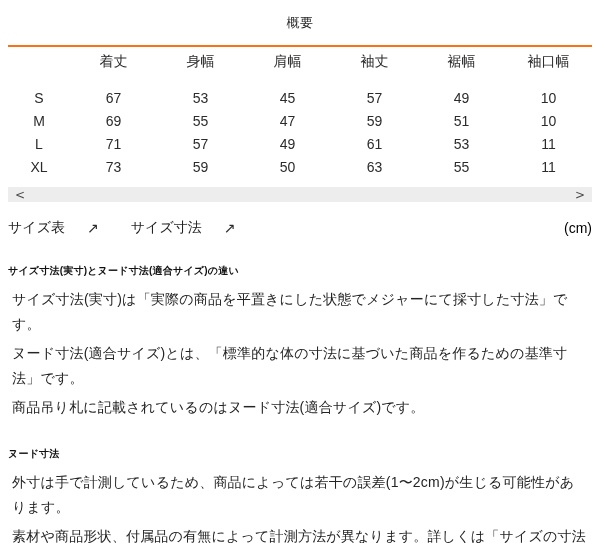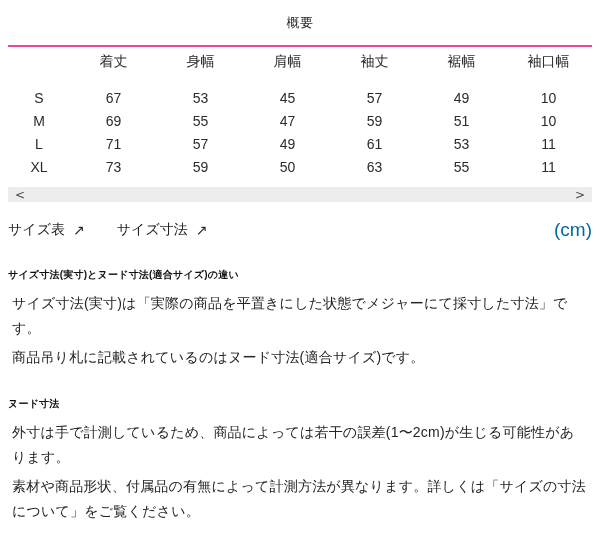--- a/index.html
+++ b/index.html
@@ -17,21 +17,21 @@
   
   .tabs { display: flex; height: 47px; }
   .tab {
     flex: 1;
     display: flex;
     align-items: center;
     justify-content: center;
     font-size: 13px;
     letter-spacing: 0.5px;
     color: #2b2b2b;
-    border-bottom: 2px solid #ec4899;
+    border-bottom: 2px solid #f97316;
     cursor: pointer;
   }
   .tab.active { border-bottom-color: #1a1a1a; }
 
   
   table.size-table {
     width: 100%;
     border-collapse: collapse;
     margin-top: 0;
     table-layout: fixed;
@@ -74,28 +74,28 @@
   .links-row {
     display: flex;
     align-items: center;
     margin-top: 17px;
     font-size: 14px;
     color: #1f1f1f;
   }
   .size-link {
     display: inline-flex;
     align-items: center;
-    gap: 8px;
+    gap: 22px;
     margin-right: 32px;
     cursor: pointer;
     text-decoration: none;
     color: #1f1f1f;
   }
   .size-link .ext-icon { font-size: 14px; line-height: 1; color: #2b2b2b; }
-  .unit { margin-left: auto; font-size: 19px; color: #0369a1; }
+  .unit { margin-left: auto; font-size: 14px; color: #000000; }
 
   
   .section { margin-top: 27px; }
   .section h3 {
     margin: 0 0 9px 0;
     font-size: 10px;
     font-weight: 700;
     color: #111111;
     letter-spacing: 0.2px;
   }
@@ -190,20 +190,21 @@
     <a class="size-link">
       <span>サイズ寸法</span>
       <span class="ext-icon">↗</span>
     </a>
     <span class="unit">(cm)</span>
   </div>
 
   <div class="section">
     <h3>サイズ寸法(実寸)とヌード寸法(適合サイズ)の違い</h3>
     <p>サイズ寸法(実寸)は「実際の商品を平置きにした状態でメジャーにて採寸した寸法」です。</p>
+    <p>ヌード寸法(適合サイズ)とは、「標準的な体の寸法に基づいた商品を作るための基準寸法」です。</p>
     <p>商品吊り札に記載されているのはヌード寸法(適合サイズ)です。</p>
   </div>
 
   <div class="section">
     <h3>ヌード寸法</h3>
     <p>外寸は手で計測しているため、商品によっては若干の誤差(1〜2cm)が生じる可能性があります。</p>
     <p>素材や商品形状、付属品の有無によって計測方法が異なります。詳しくは「サイズの寸法について」をご覧ください。</p>
 
   </div>
 

